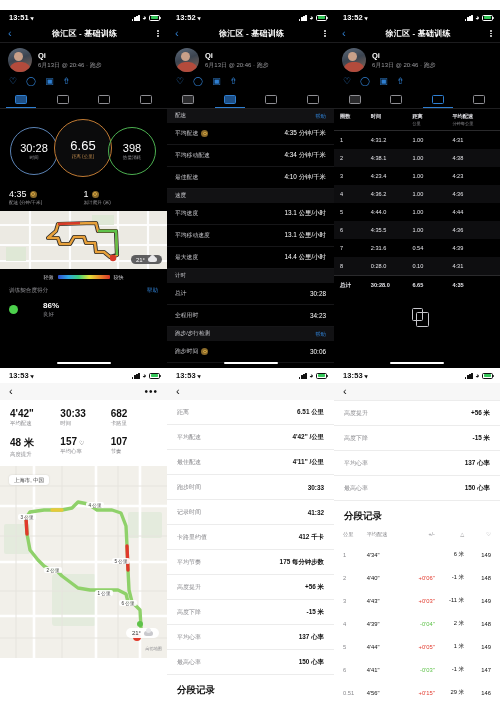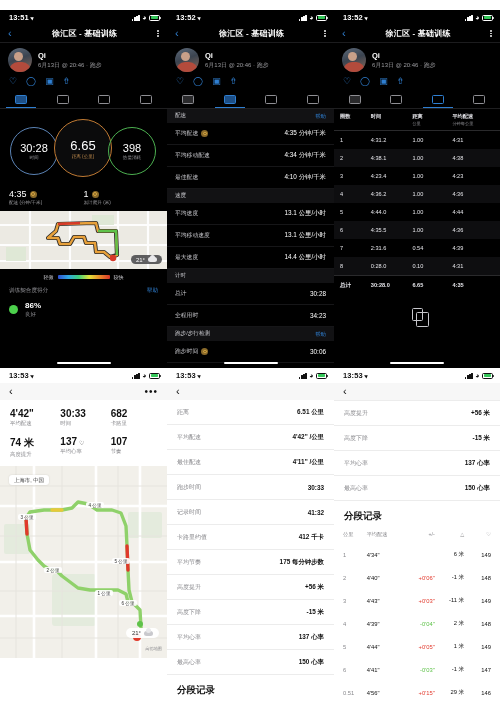--- a/index.html
+++ b/index.html
@@ -101,21 +101,21 @@
   .cloud { width:9px;height:5px;background:#e8e8ea;border-radius:4px;position:relative;display:inline-block;}
   .cloud::before{content:"";position:absolute;left:1.5px;top:-2.2px;width:5px;height:5px;border-radius:50%;background:#e8e8ea;}
 
   
   .legend { display:flex; align-items:center; justify-content:center; gap:4px; padding:5px 0 4px; font-size:5px; color:#c7c7cc;}
   .legendbar { width:52px;height:4px;border-radius:1px;
     background:linear-gradient(to right,#2f4fd0,#2fa8e0,#3fd07a,#e2e23a,#e88a2a,#d6352a);}
   .scorehead { display:flex; justify-content:space-between; align-items:center; padding: 3px 9px 2px; }
   .scorehead .t { font-size:5.6px; color:#8e8e93; }
   .scorehead .a { font-size:5.6px; color:#2f7fd1; }
-  .scorerow { display:flex; align-items:center; gap:7px; padding: 4px 9px 0; }
+  .scorerow { display:flex; align-items:center; gap:25px; padding: 4px 9px 0; }
   .dot-g { width:9px;height:9px;border-radius:50%;background:#4cd04c;flex:none; }
   .scorerow .v { font-size:8px; font-weight:bold; line-height:1.25; }
   .scorerow .k { font-size:5.4px; color:#8e8e93; }
 
   
   .sechead { background:#121214; padding:3px 8px; display:flex; justify-content:space-between; align-items:center;}
   .sechead .t { font-size:5.6px; color:#c7c7cc; }
   .sechead .a { font-size:5.4px; color:#2f7fd1; }
   .drow { display:flex; justify-content:space-between; align-items:center; padding:6px 8px; border-bottom:.5px solid #161618; }
   .drow .k { font-size:5.8px; color:#c7c7cc; display:flex; align-items:center; gap:3px; }
@@ -604,27 +604,27 @@
           <div class="k">时间</div>
         </div>
       <div class="st">
           <div class="v">
             <span>682</span>
           </div>
           <div class="k">卡路里</div>
         </div>
       <div class="st">
           <div class="v">
-            <span>74 米</span>
+            <span>48 米</span>
           </div>
           <div class="k">高度提升</div>
         </div>
       <div class="st">
           <div class="v">
-            <span>137</span>
+            <span>157</span>
             <span class="hrt">♡</span>
           </div>
           <div class="k">平均心率</div>
         </div>
       <div class="st">
           <div class="v">
             <span>107</span>
           </div>
           <div class="k">节奏</div>
         </div>

